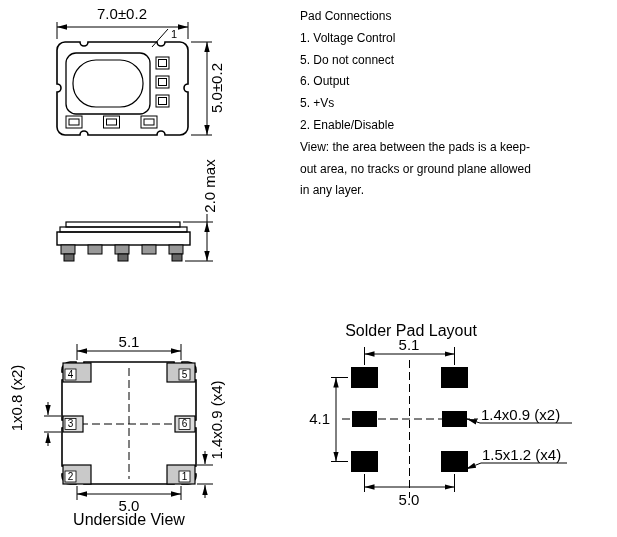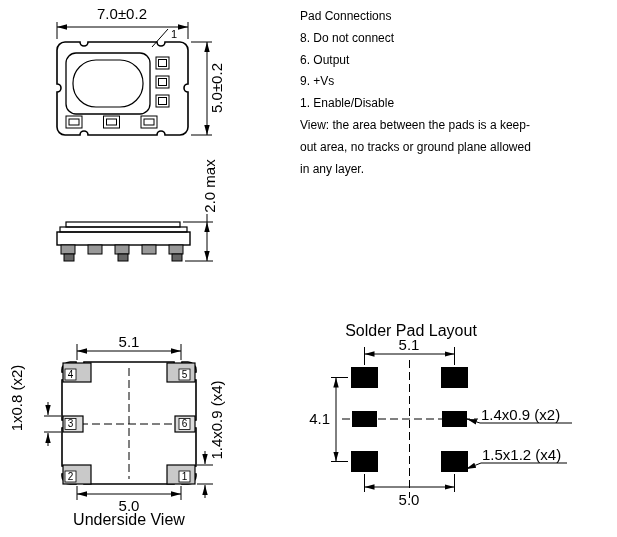--- a/index.html
+++ b/index.html
@@ -185,20 +185,21 @@
     </g>
     <g>
       <polyline points="466,469 481,463 567,463" class="thin" marker-start="url(#arr)"></polyline>
       <text class="dim-text" x="482" y="460">1.5x1.2 (x4)</text>
     </g>
   </g>
 </svg>
 
 <div id="pad-connections">
   <div>Pad Connections</div>
-  <div>8. Do not connect</div>
+  <div>1. Voltage Control</div>
+  <div>5. Do not connect</div>
   <div>6. Output</div>
-  <div>9. +Vs</div>
-  <div>1. Enable/Disable</div>
+  <div>5. +Vs</div>
+  <div>2. Enable/Disable</div>
   <div>View: the area between the pads is a keep-out area, no tracks or ground plane allowed in any layer.</div>
 </div>
 
 </div>
 
 </body></html>

